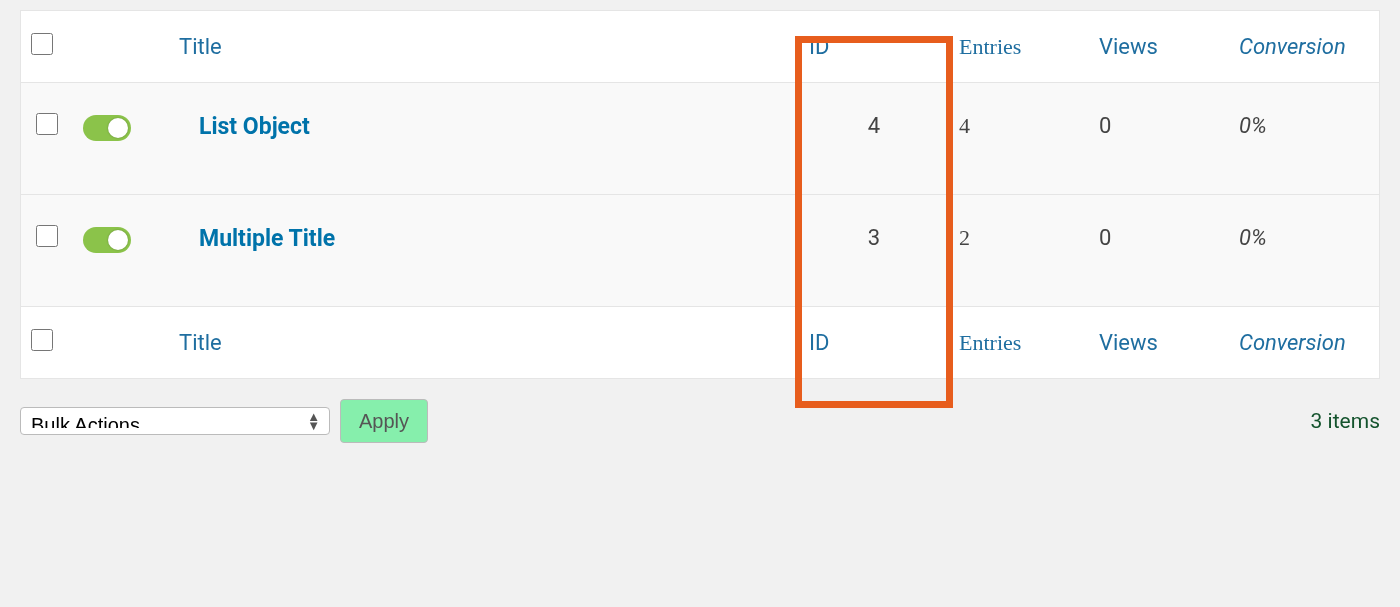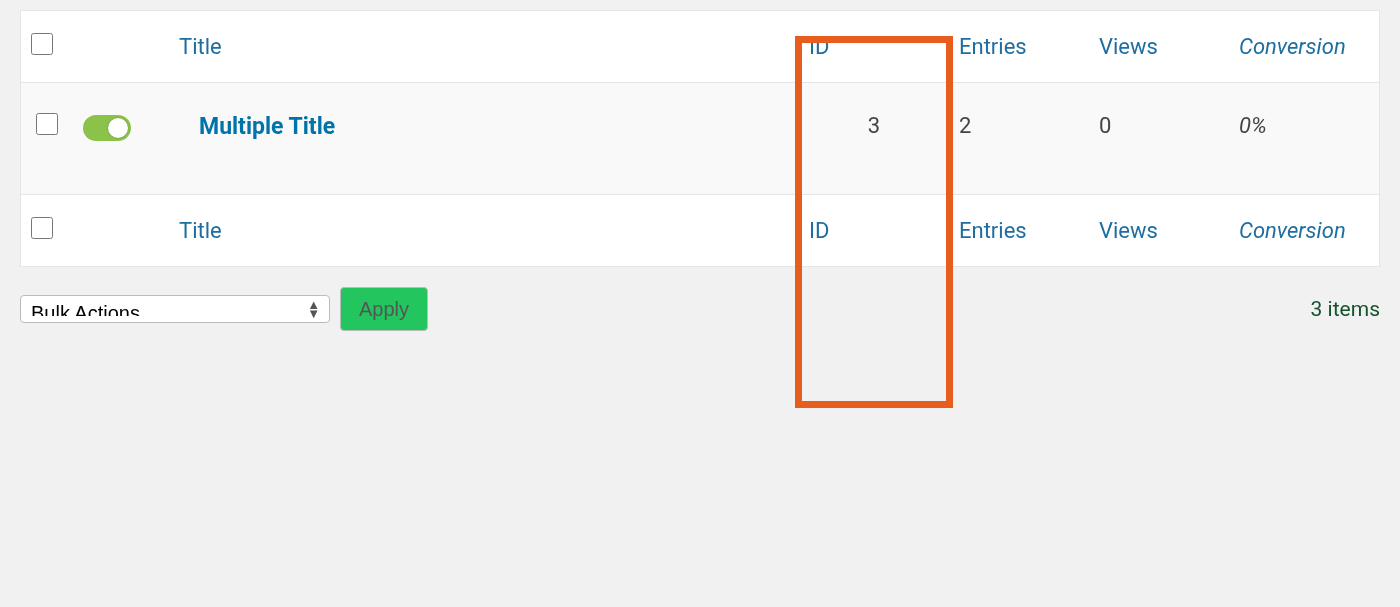--- a/index.html
+++ b/index.html
@@ -70,21 +70,21 @@
   col.col-title  { }
   col.col-id     { width: 150px; }
   col.col-entries{ width: 140px; }
   col.col-views  { width: 140px; }
   col.col-conv   { width: 150px; }
 
   .check-cell { text-align: center; padding-left: 18px; padding-right: 6px; }
   .col-sortable { cursor: pointer; }
   .col-title-h, .col-title-f { padding-left: 20px; margin-top: 24px; }
   .id-cell, .id-head { text-align: center; }
-  .entr-cell, .entr-head { text-align: left; }
+  .entr-cell, .entr-head { text-align: left; font-family: Liberation Serif, serif; }
   .views-cell, .views-head { text-align: left; padding-left: 0; }
   .conv-cell, .conv-head { text-align: left; font-style: italic; }
 
   input.row-check {
     width: 22px;
     height: 22px;
     margin: 0;
     border: 1px solid #b4b9be;
     background: #fff;
   }
@@ -171,21 +171,21 @@
     font-size: 13px;
     color: #555;
     pointer-events: none;
     line-height: 9px;
   }
   .btn-apply {
     font-size: 20px;
     padding: 8px 18px;
     border: 1px solid #bbb;
     border-radius: 4px;
-    background: #22c55e;
+    background: #86efac;
     color: #555;
     cursor: pointer;
     height: 44px;
   }
   .item-count {
     font-size: 21px;
     color: #14532d;
   }
 
   .link-blue { color: var(--blue); cursor: pointer; }
@@ -227,20 +227,29 @@
           </th>
           <th class="col-sortable conv-head">
             <span class="link-blue">Conversion</span>
           </th>
         </tr>
       </thead>
       <tbody id="forms-tbody">
           <tr>
             <td class="check-cell"><input type="checkbox" class="row-check" style=""></td>
             <td><span class="toggle"><span class="knob"></span></span></td>
+            <td class="title-cell"><a class="title-link">List Object</a></td>
+            <td class="id-cell">4</td>
+            <td class="entr-cell">4</td>
+            <td class="views-cell">0</td>
+            <td class="conv-cell">0%</td>
+          </tr>
+          <tr>
+            <td class="check-cell"><input type="checkbox" class="row-check" style=""></td>
+            <td><span class="toggle"><span class="knob"></span></span></td>
             <td class="title-cell"><a class="title-link">Multiple Title</a></td>
             <td class="id-cell">3</td>
             <td class="entr-cell">2</td>
             <td class="views-cell">0</td>
             <td class="conv-cell">0%</td>
           </tr>
         </tbody>
       <tfoot>
         <tr>
           <th class="check-cell">

